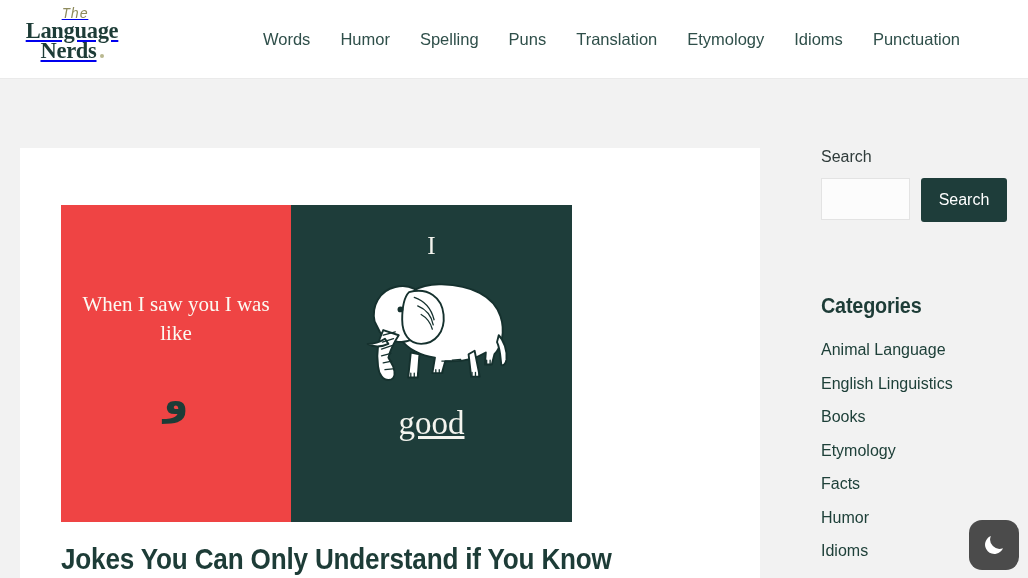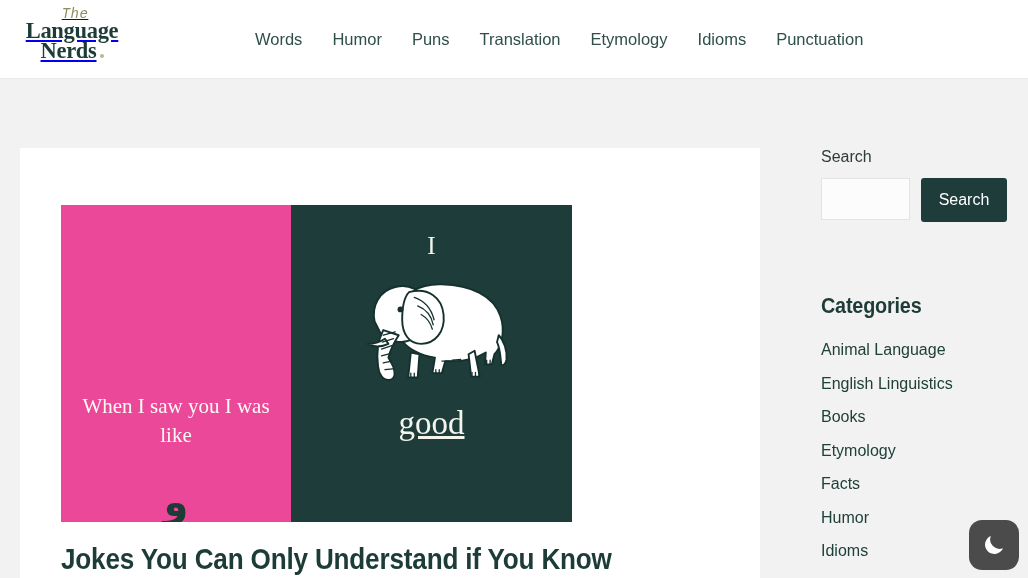--- a/index.html
+++ b/index.html
@@ -60,21 +60,21 @@
     display: inline-block;
     width: 4px; height: 4px;
     border-radius: 50%;
     background: #b9b88f;
     vertical-align: baseline;
     margin-left: 3px;
   }
 
   .main-nav {
     position: absolute;
-    left: 240px; top: 0;
+    left: 248px; top: 0;
     height: 79px;
     display: flex;
     align-items: center;
     gap: 0;
   }
   .nav-item {
     font-size: 16.5px;
     color: #2f4f4a;
     text-decoration: none;
     padding: 0 15px;
@@ -101,26 +101,25 @@
 
   .featured-image {
     position: absolute;
     left: 41px; top: 57px;
     width: 560px; height: 317px;
     display: flex;
     overflow: hidden;
   }
   .panel-left {
     width: 230px; height: 100%;
-    background: #ec4899;
+    background: #ef4444;
     position: relative;
     display: flex;
     flex-direction: column;
     align-items: center;
-    justify-content: flex-end;
   }
   .panel-left-text {
     margin-top: 85px;
     width: 215px;
     text-align: center;
     font-family: "Liberation Serif", serif;
     font-size: 21px;
     line-height: 1.38;
     color: #fbfbf3;
   }
@@ -257,20 +256,21 @@
 
   <a class="logo" href="#">
     <span class="logo-the">The</span>
     <span class="logo-language">Language</span>
     <span class="logo-nerds"><span>Nerds</span><span class="logo-dot"></span></span>
   </a>
 
   <nav class="main-nav">
     <a class="nav-item" href="#">Words</a>
     <a class="nav-item" href="#">Humor</a>
+    <a class="nav-item" href="#">Spelling</a>
     <a class="nav-item" href="#">Puns</a>
     <a class="nav-item" href="#">Translation</a>
     <a class="nav-item" href="#">Etymology</a>
     <a class="nav-item" href="#">Idioms</a>
     <a class="nav-item" href="#">Punctuation</a>
   </nav>
 
 </header>
 
 <div class="page">

